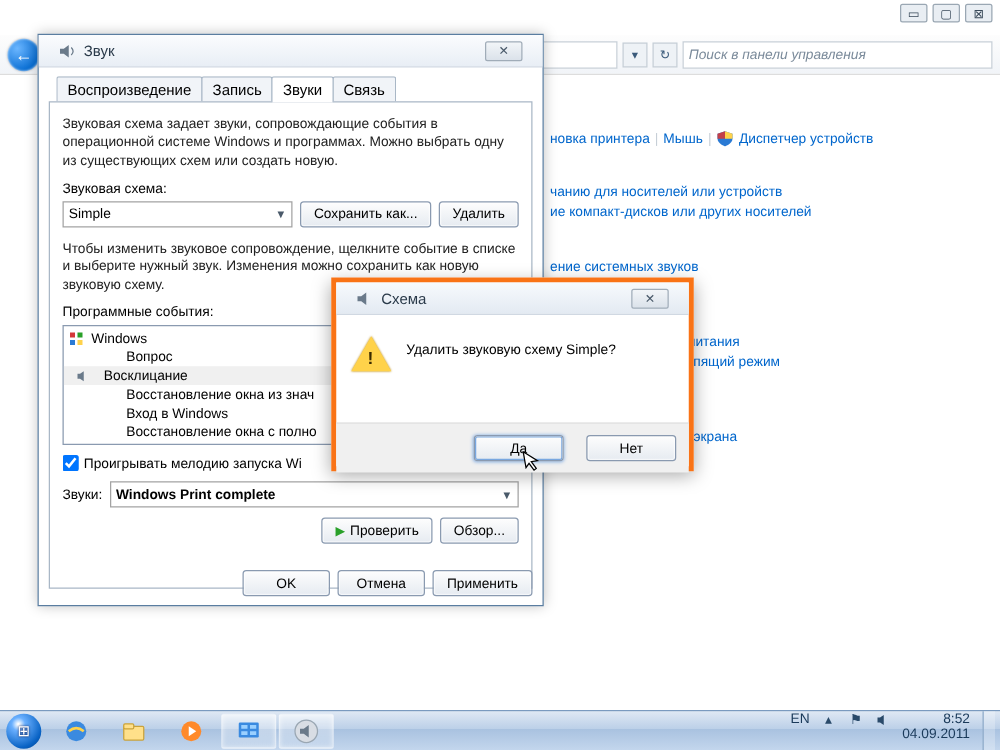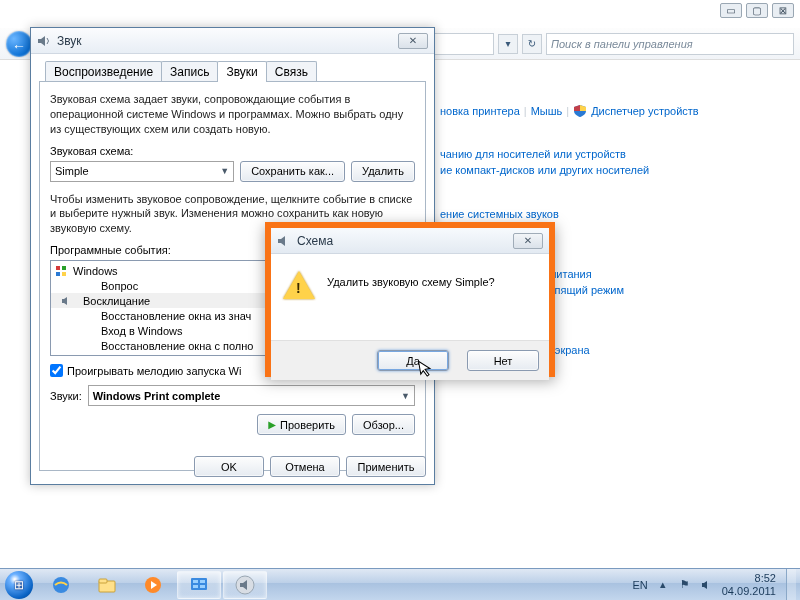--- a/index.html
+++ b/index.html
@@ -65,21 +65,21 @@
 
   
   .sound-dlg {
     position:absolute; left:30px; top:27px; width:405px; height:458px;
     background:#fff; border:1px solid #5a7da0;
     box-shadow: 0 0 10px rgba(0,0,0,.25);
     z-index:10;
   }
   .dlg-title {
     height:26px; background:linear-gradient(#fbfcfe,#e8eef5);
-    display:flex;align-items:center;padding:0 6px;gap:6px;
+    display:flex;align-items:center;padding:0 16px;gap:6px;
     border-bottom:1px solid #d0d8e2;
   }
   .dlg-title .t-text { flex:1; font-size:12px; color:#2a3a4a; }
   .dlg-close {
     width:30px;height:16px;border:1px solid #a0acb8;border-radius:2px;
     background:linear-gradient(#f2f5f8,#dbe2ea);font-size:10px;color:#4a5a6a;
     display:flex;align-items:center;justify-content:center;
   }
   .dlg-body { padding:4px 8px 8px; height:calc(100% - 26px); position:relative; }
   .tabs { display:flex; gap:0; margin:2px 0 0 6px; }
@@ -120,21 +120,21 @@
   .chk { display:flex;align-items:center;gap:4px;margin:8px 0; }
   .chk input { margin:0; }
   .bottom-btns {
     position:absolute; bottom:7px; right:8px; display:flex; gap:6px;
   }
   .play-tri { color:#29a029; font-size:10px; }
 
   
   .confirm {
     position:absolute; left:265px; top:222px; width:290px; height:155px;
-    background:#fff; border:6px solid #f97316;
+    background:#fff; border:4px solid #f97316;
     box-shadow:0 4px 14px rgba(0,0,0,.35);
     z-index:30;
   }
   .confirm .dlg-title { background:linear-gradient(#f7fafd,#e3eaf2); }
   .confirm-body {
     padding:16px 12px 10px; display:flex; gap:12px; align-items:flex-start;
     height:86px;
   }
   .warn-ico {
     width:32px;height:32px; position:relative;
@@ -176,21 +176,21 @@
     width:44px;height:28px;margin:0 1px;
     display:flex;align-items:center;justify-content:center;
     border-radius:2px;
   }
   .tb-item.running {
     background:linear-gradient(rgba(255,255,255,.5),rgba(255,255,255,.1));
     border:1px solid rgba(255,255,255,.5);
     box-shadow:inset 0 0 4px rgba(255,255,255,.6);
   }
   .tray {
-    margin-left:auto;display:flex;align-items:center;gap:8px;padding:0 4px;color:#1a3a5a;font-size:11px;
+    margin-left:auto;display:flex;align-items:flex-start;gap:8px;padding:0 4px;color:#1a3a5a;font-size:11px;
   }
   .tray .clock { text-align:right; line-height:1.1; font-size:11px; padding-right:2px;}
   .tray-ico { width:14px;height:14px;display:inline-flex;align-items:center;justify-content:center;font-size:11px;color:#2a4a6a; }
   .showdesk { width:10px;height:32px;border-left:1px solid #8aa8c8;background:rgba(255,255,255,.25); }
 
   svg { display:block; }
 </style>
 </head>
 <body>
 

